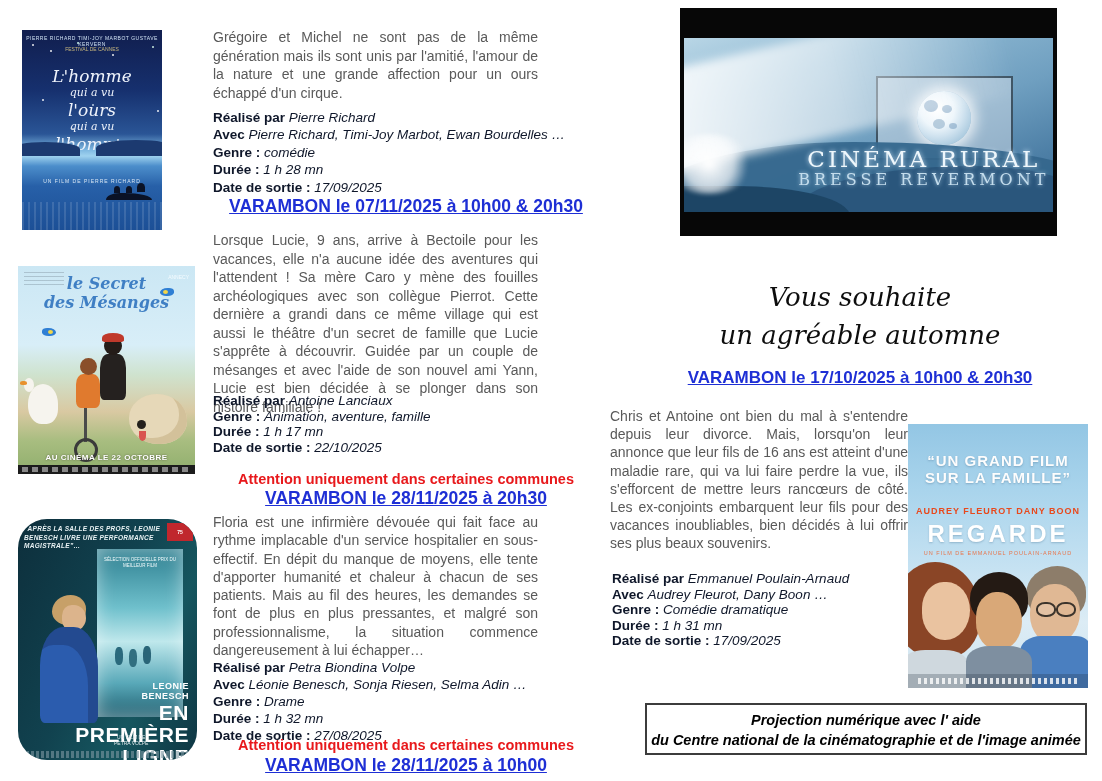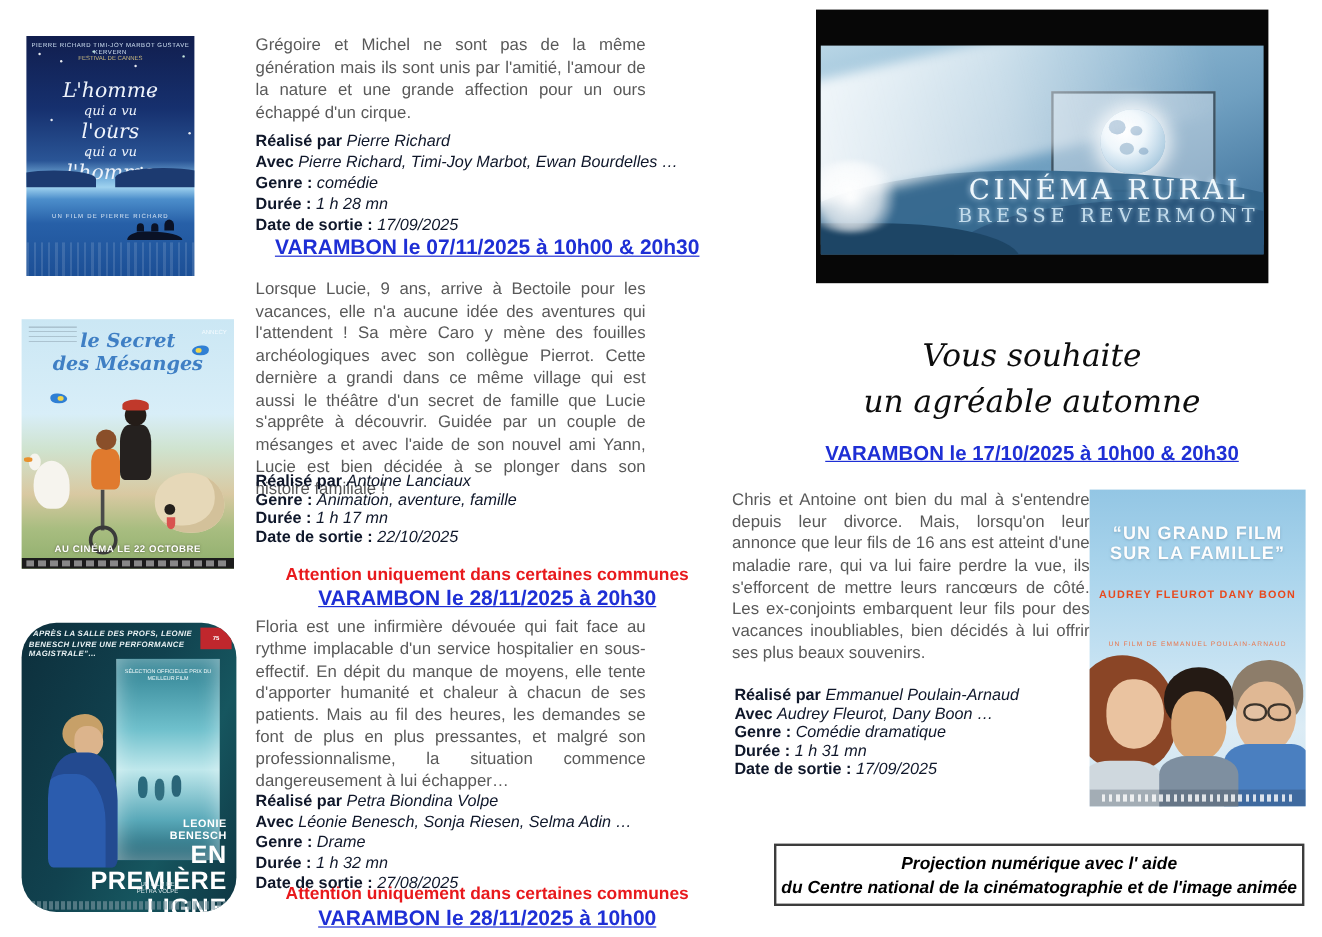--- a/index.html
+++ b/index.html
@@ -127,21 +127,21 @@
       box-shadow:inset -10px 18px 0 rgba(20,40,90,.35);}
   .p-epl .actor{position:absolute;top:162px;right:8px;text-align:right;color:#fff;font-weight:bold;
       font-size:9px;line-height:10px;letter-spacing:.5px;}
   .p-epl .title{position:absolute;top:183px;right:8px;text-align:right;color:#fff;font-weight:bold;
       font-size:21px;line-height:22px;letter-spacing:.5px;}
   .p-epl .byline{position:absolute;bottom:14px;left:96px;color:#dfe9ec;font-size:5px;text-align:center;line-height:6px;}
   .p-epl .credstrip{position:absolute;bottom:2px;left:8px;width:164px;height:7px;
       background:repeating-linear-gradient(90deg,#7d98a2 0 3px,transparent 3px 5px);opacity:.6;}
 
   
-  .p-reg{background:linear-gradient(180deg,#93c6e4 0%,#a9d4ec 25%,#c6e2f2 55%,#dcecf5 75%,#cfe3ef 100%);}
+  .p-reg{background:linear-gradient(180deg,#93c6e4 0%,#a9d4ec 25%,#c6e2f2 55%,#dcecf5 75%,#cfe3ef 100%);margin-top:16px;}
   .p-reg .quote{position:absolute;top:28px;left:0;width:100%;text-align:center;color:#fdfdfd;
       font-weight:bold;font-size:15px;line-height:17px;letter-spacing:1px;text-shadow:0 1px 2px rgba(90,130,160,.5);}
   .p-reg .cast{position:absolute;top:82px;left:0;width:100%;text-align:center;color:#e8491d;
       font-weight:bold;font-size:9px;letter-spacing:1px;}
   .p-reg .title{position:absolute;top:96px;left:0;width:100%;text-align:center;color:#fff;
       font-weight:bold;font-size:24px;letter-spacing:3px;text-shadow:0 1px 2px rgba(90,130,160,.45);}
   .p-reg .byline{position:absolute;top:126px;left:0;width:100%;text-align:center;color:#e8764d;font-size:5.5px;letter-spacing:1px;}
   .face{position:absolute;border-radius:50%;}
   .mom-hair{left:-14px;top:138px;width:86px;height:96px;background:#8a4526;border-radius:55% 60% 45% 55%;}
   .mom-face{left:14px;top:158px;width:48px;height:58px;background:#eac3a0;border-radius:48% 52% 55% 50%;}
@@ -294,20 +294,21 @@
   <div class="cr-line"><span class="lbl">Durée :</span> <span class="val">1 h 31 mn</span></div>
   <div class="cr-line"><span class="lbl">Date de sortie :</span> <span class="val">17/09/2025</span></div>
 </div>
 
 <div class="abs poster p-reg" style="left:908px;top:408px;width:180px;height:264px;">
   <div class="quote">
     <div>“UN GRAND FILM</div>
     <div>SUR LA FAMILLE”</div>
   </div>
   <div class="cast">AUDREY FLEUROT   DANY BOON</div>
+  <div class="title">REGARDE</div>
   <div class="byline">UN FILM DE EMMANUEL POULAIN-ARNAUD</div>
   <div class="face mom-hair"></div>
   <div class="face mom-face"></div>
   <div class="mom-shirt"></div>
   <div class="face dad-hair"></div>
   <div class="face dad-face"></div>
   <div class="dad-shirt"></div>
   <div class="glasses"></div>
   <div class="face son-hair"></div>
   <div class="face son-face"></div>

